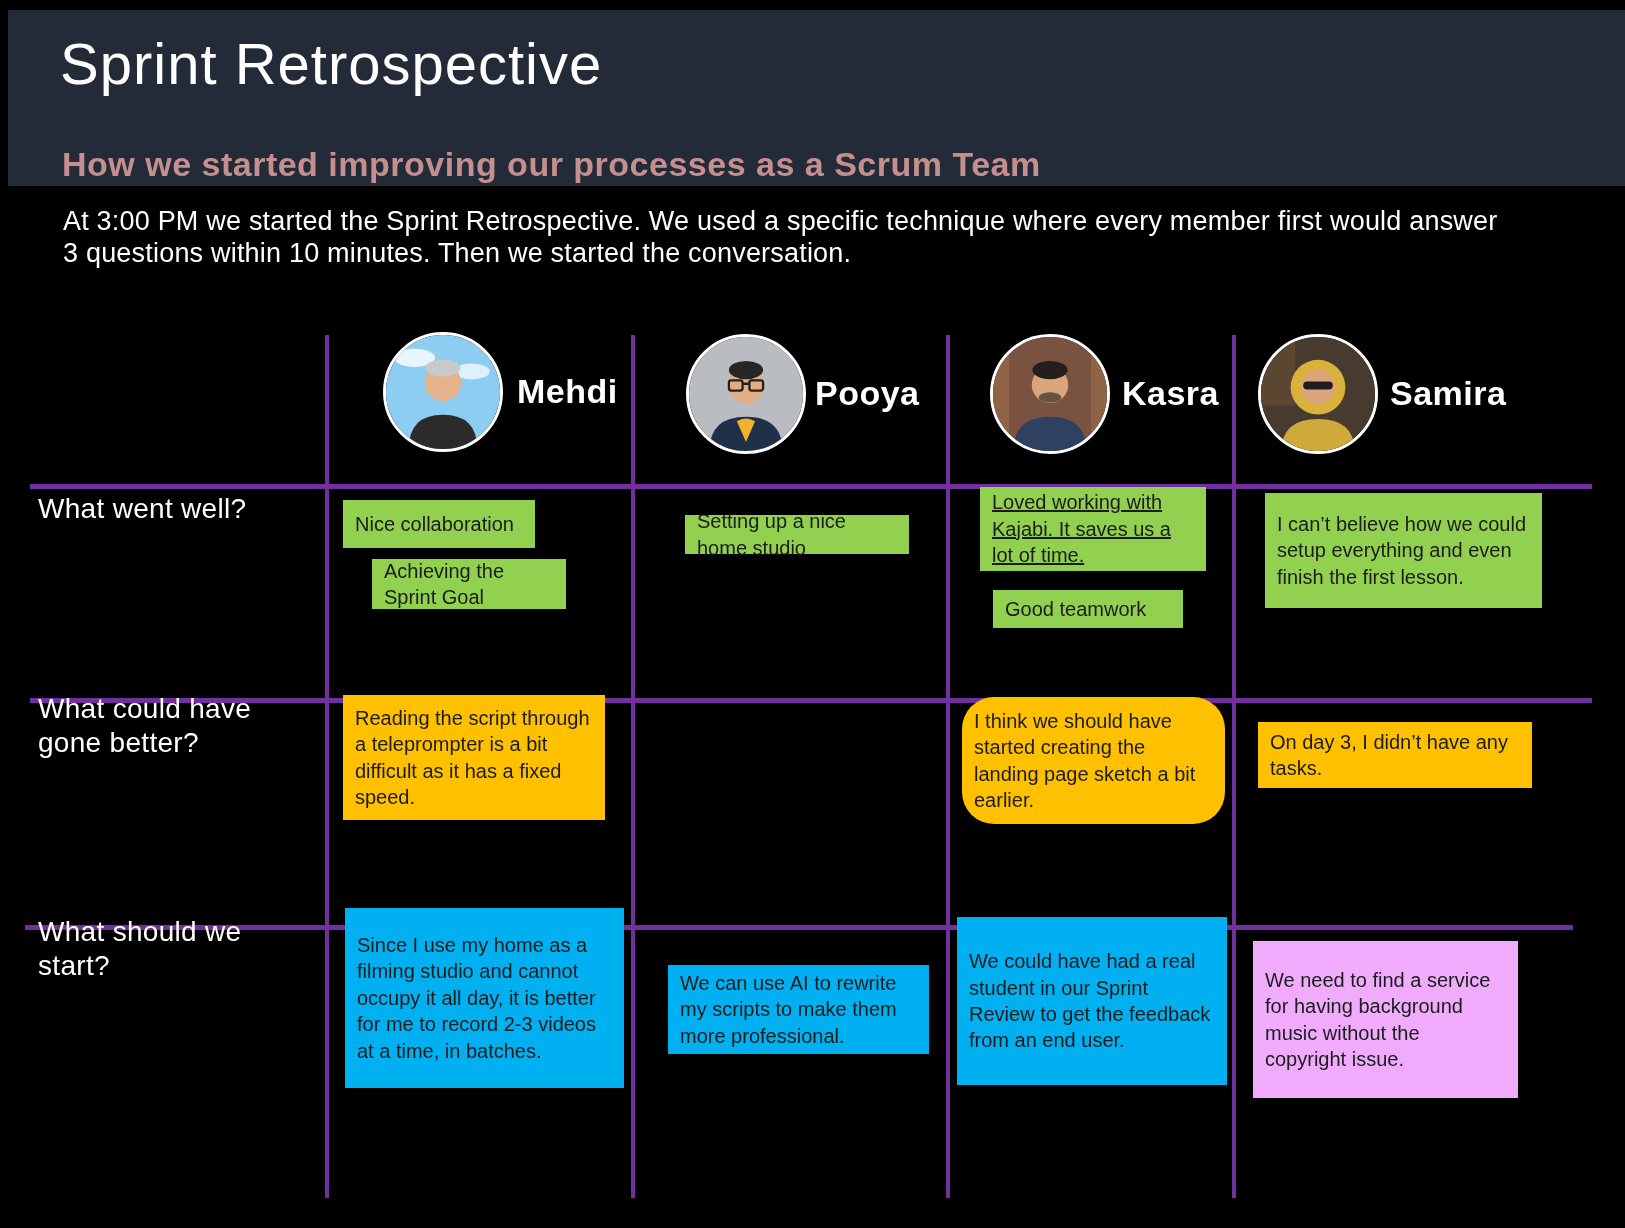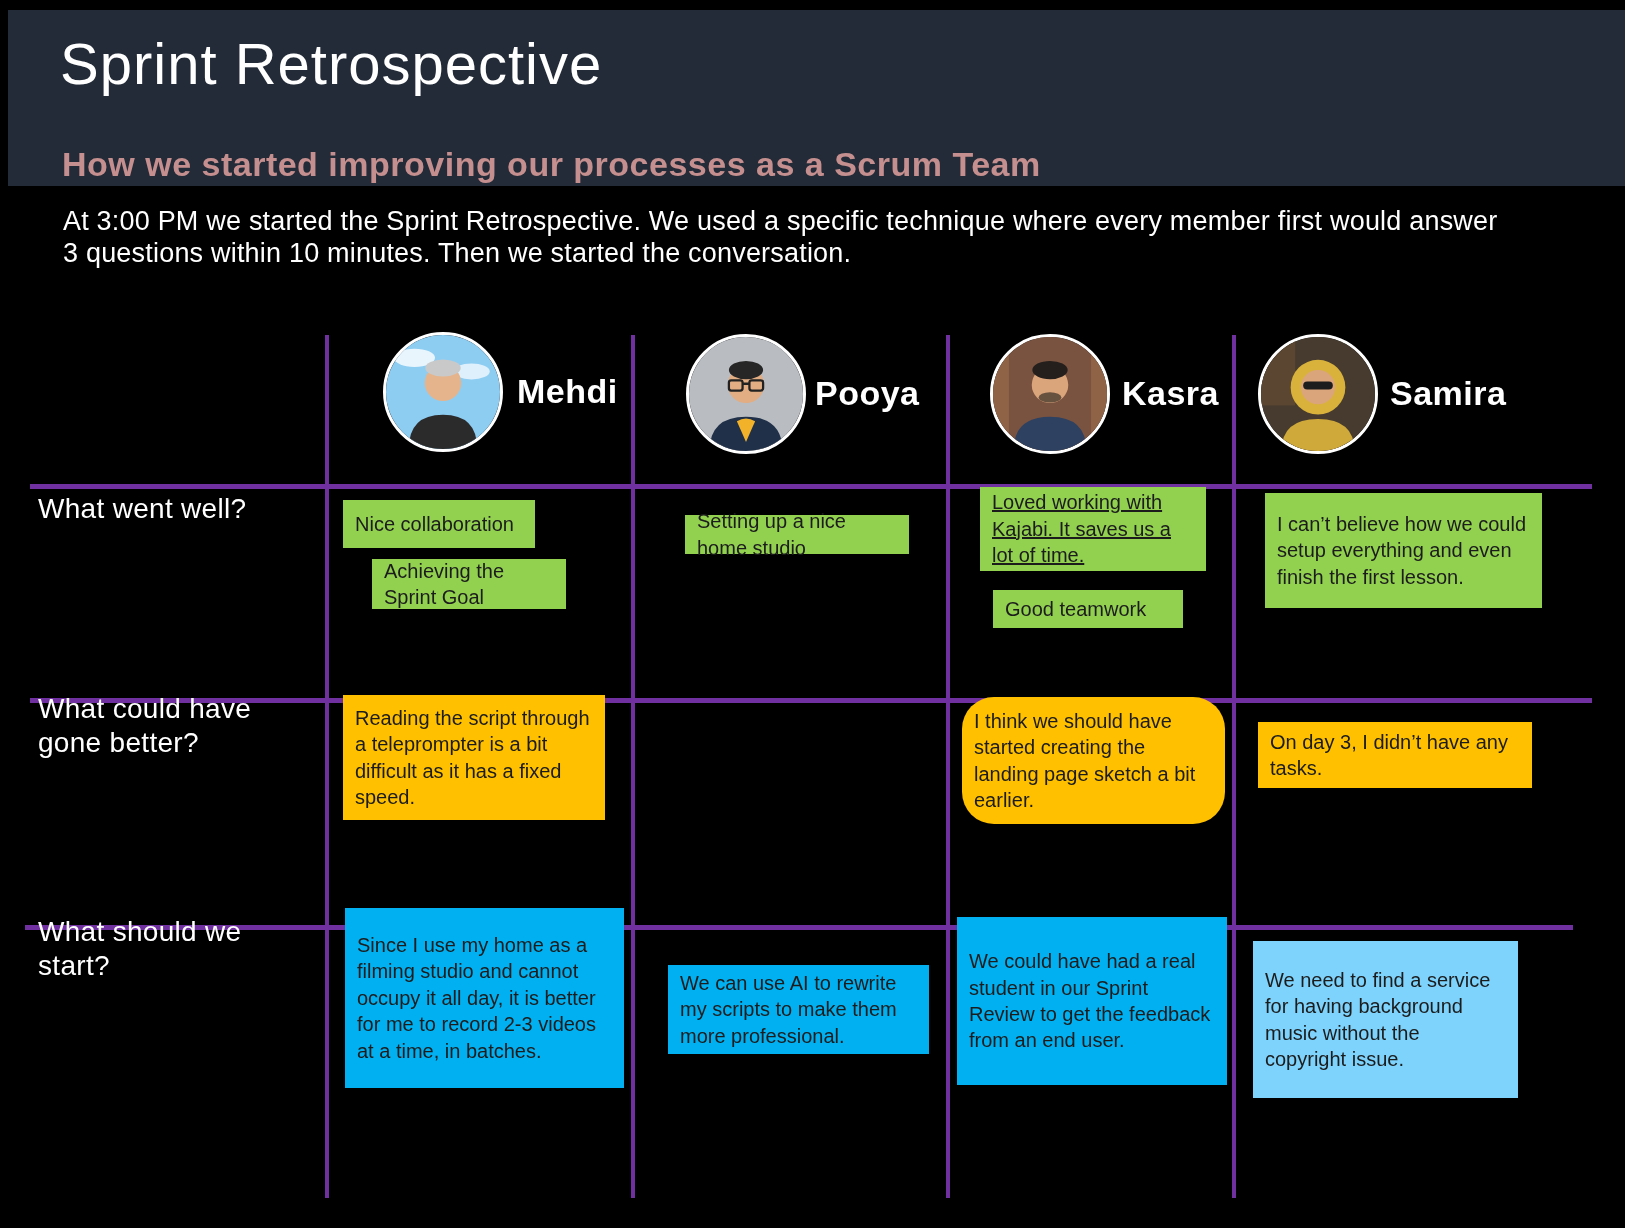--- a/index.html
+++ b/index.html
@@ -130,15 +130,15 @@
   <div class="note" style="left: 993px; top: 590px; width: 190px; height: 38px; background-color: rgb(146, 208, 80);">Good teamwork</div>
   <div class="note" style="left: 1265px; top: 493px; width: 277px; height: 115px; background-color: rgb(146, 208, 80);">I can’t believe how we could setup everything and even finish the first lesson.</div>
 
   <div class="note" style="left: 343px; top: 695px; width: 262px; height: 125px; background-color: rgb(255, 192, 0);">Reading the script through a teleprompter is a bit difficult as it has a fixed speed.</div>
   <div class="note" style="left: 962px; top: 697px; width: 263px; height: 127px; background-color: rgb(255, 192, 0); border-radius: 32px;">I think we should have started creating the landing page sketch a bit earlier.</div>
   <div class="note" style="left: 1258px; top: 722px; width: 274px; height: 66px; background-color: rgb(255, 192, 0);">On day 3, I didn’t have any tasks.</div>
 
   <div class="note" style="left: 345px; top: 908px; width: 279px; height: 180px; background-color: rgb(0, 176, 240);">Since I use my home as a filming studio and cannot occupy it all day, it is better for me to record 2-3 videos at a time, in batches.</div>
   <div class="note" style="left: 668px; top: 943px; width: 261px; height: 89px; background-color: rgb(0, 176, 240); margin-top: 22px;">We can use AI to rewrite my scripts to make them more professional.</div>
   <div class="note" style="left: 957px; top: 917px; width: 270px; height: 168px; background-color: rgb(0, 176, 240);">We could have had a real student in our Sprint Review to get the feedback from an end user.</div>
-  <div class="note" style="left: 1253px; top: 941px; width: 265px; height: 157px; background-color: #7dd3fc;">We need to find a service for having background music without the copyright issue.</div>
+  <div class="note" style="left: 1253px; top: 941px; width: 265px; height: 157px; background-color: #f0abfc;">We need to find a service for having background music without the copyright issue.</div>
 
 </div>
 
 </body></html>

